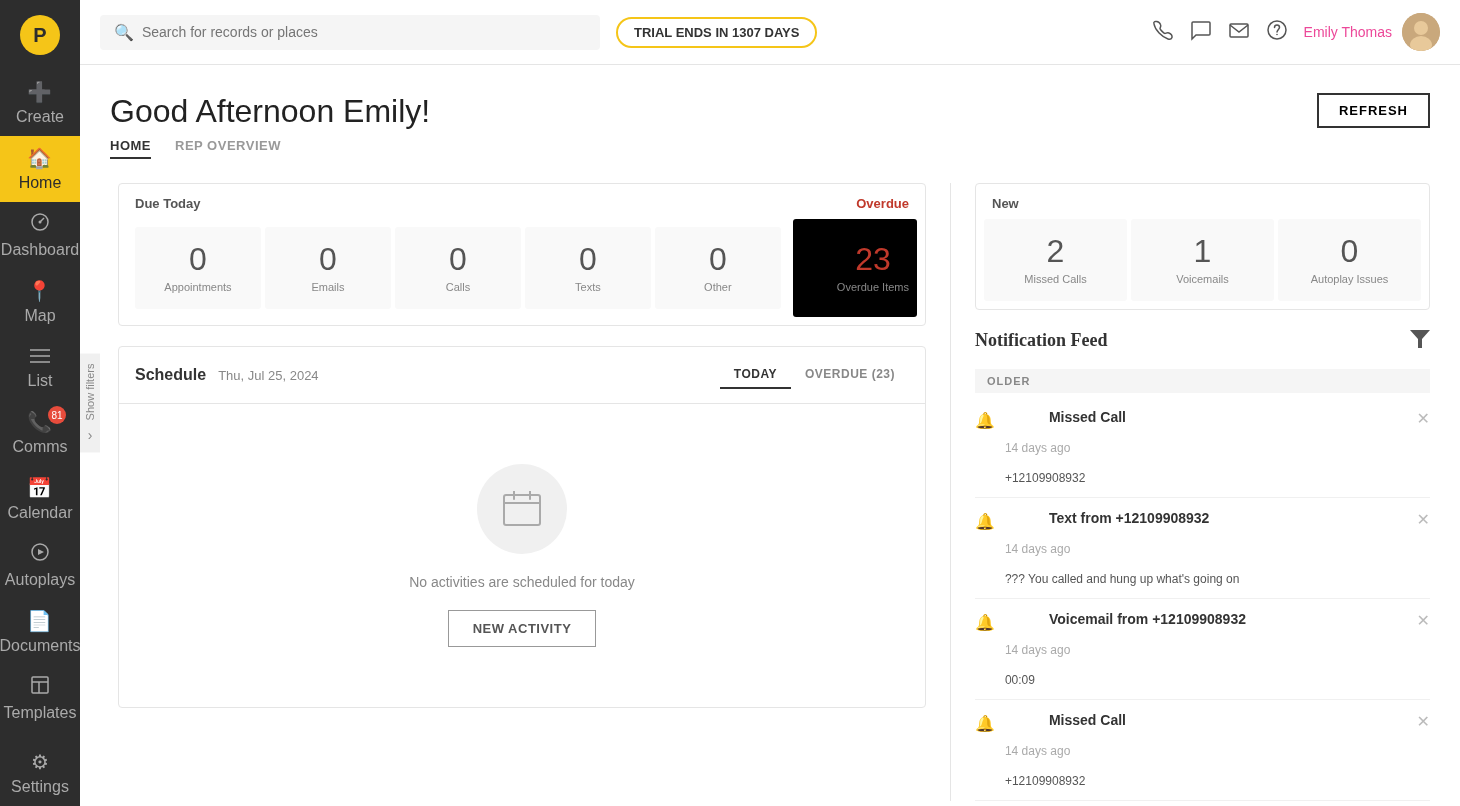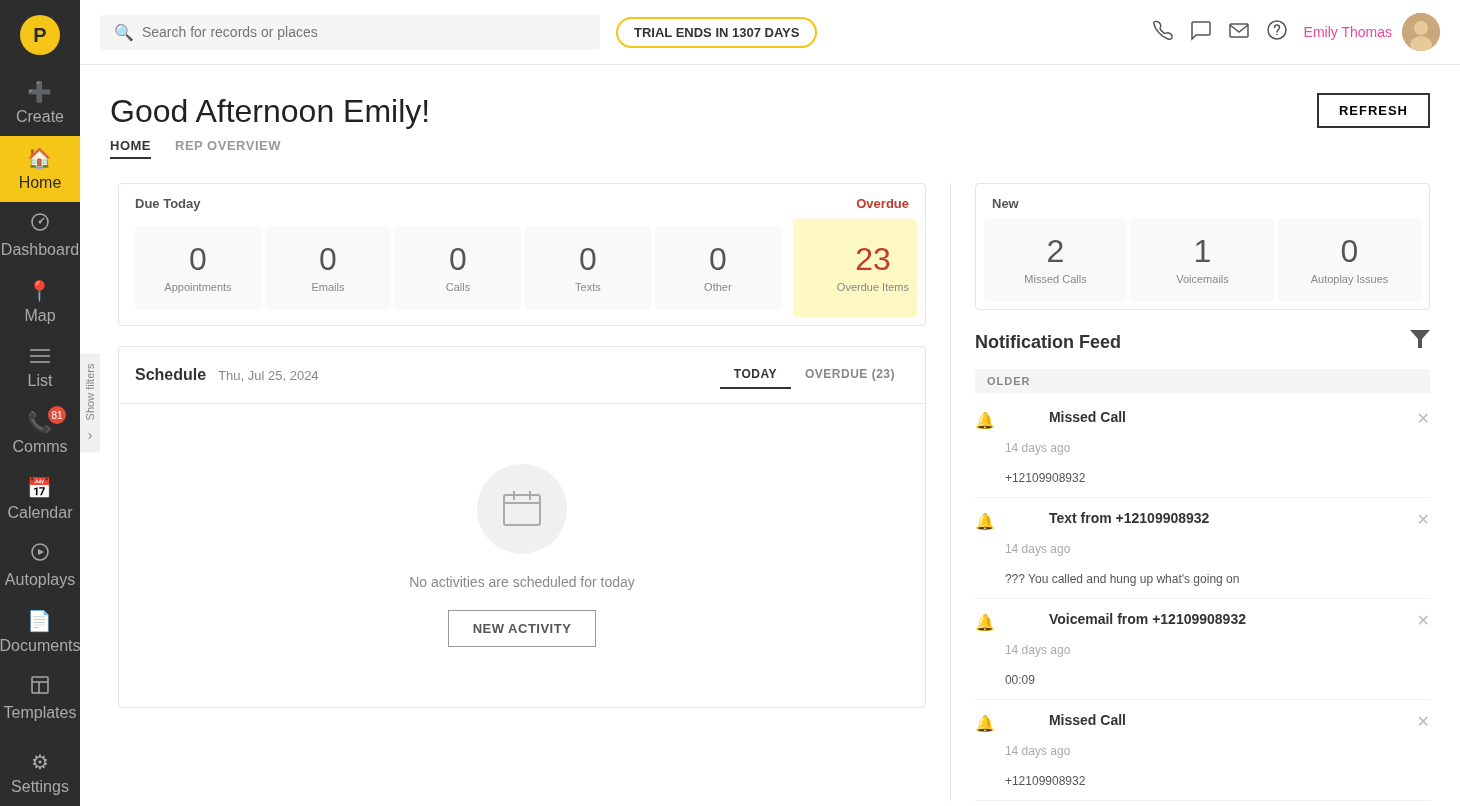--- a/index.html
+++ b/index.html
@@ -212,21 +212,21 @@
     .stats-grid-5 { grid-template-columns: repeat(5, 1fr); }
     .stat-card {
       display: flex;
       flex-direction: column;
       align-items: center;
       padding: 16px 8px;
       background: #f9f9f9;
       border-radius: 3px;
     }
     .stat-card.overdue {
-      background: #fef9c3;
+      background: #000000;
       padding-left: 44px;
     }
     .stat-number { font-size: 32px; font-weight: 300; color: #555; line-height: 1; }
     .stat-number.overdue-num { color: #c0392b; }
     .stat-label { font-size: 11px; color: #888; margin-top: 6px; }
 
     
     .new-section {
       border: 1px solid #e5e5e5;
       border-radius: 4px;
@@ -300,23 +300,24 @@
       letter-spacing: 0.5px;
     }
 
     
     .right-panel {
       border-left: 1px solid #e5e5e5;
       padding-left: 24px;
     }
     .notification-header {
       display: flex;
-      align-items: flex-end;
+      align-items: flex-start;
       justify-content: space-between;
       margin-bottom: 16px;
+      font-family: Liberation Serif, serif;
     }
     .notification-title { font-size: 18px; font-weight: 600; color: #333; }
     .filter-icon { font-size: 18px; color: #555; cursor: pointer; }
     .notification-section-label {
       font-size: 11px;
       font-weight: 600;
       color: #888;
       letter-spacing: 1px;
       background: #f5f5f5;
       padding: 6px 12px;

